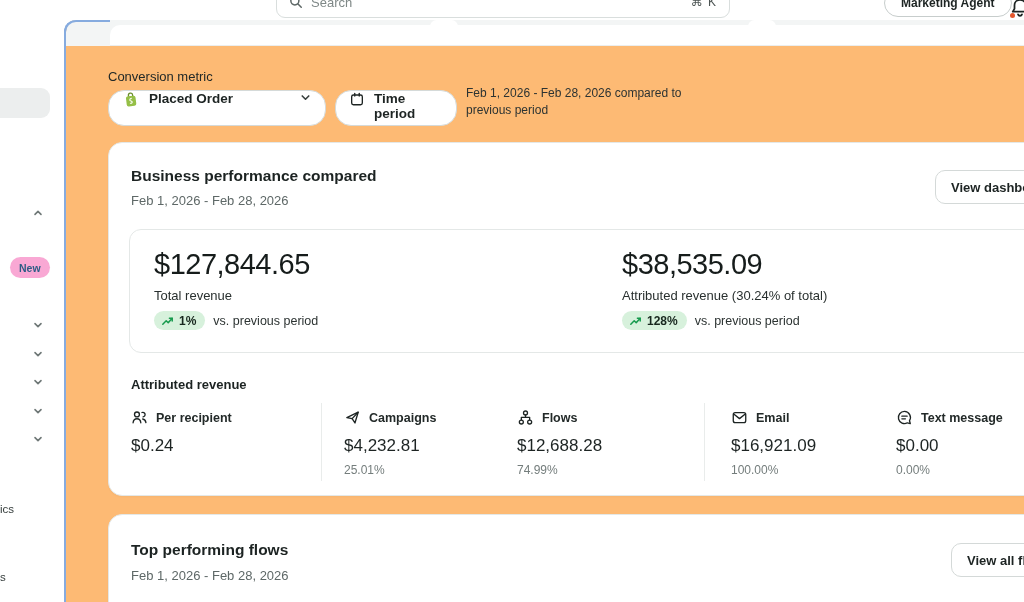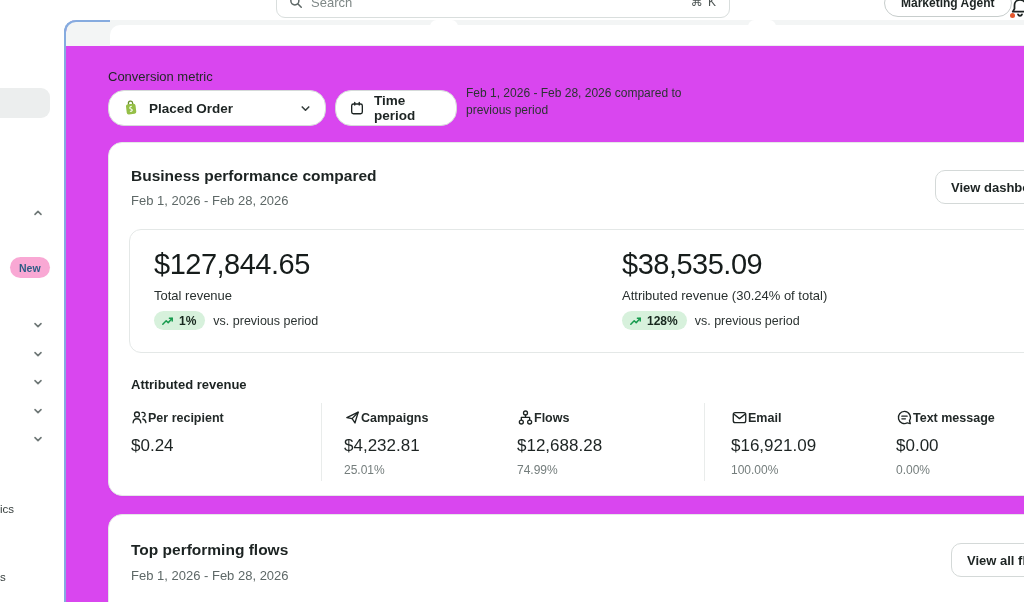--- a/index.html
+++ b/index.html
@@ -25,33 +25,33 @@
 
   
   .sb-highlight { left:-16px; top:88px; width:66px; height:30px; background:#eceeee; border-radius:9px; }
   .sb-chevron { left:31px; width:14px; height:14px; display:flex; align-items:center; justify-content:center; }
   .new-badge { left:10px; top:257px; height:21px; padding:0 9px; background:#f9a8d4;
     color:#2d5d85; font-size:10.5px; font-weight:600; border-radius:11px;
     display:flex; align-items:center; }
   .sb-label { left:0; font-size:11.5px; color:#343c3b; }
 
   
-  #frame { left:64px; top:20px; width:960px; height:582px; background:#d946ef;
+  #frame { left:64px; top:20px; width:960px; height:582px; background:#fdba74;
     border-left:2px solid #86abdf; border-top-left-radius:12px; overflow:hidden; }
   #blue-corner { left:64px; top:20px; width:46px; height:16px; border-left:2px solid #86abdf;
     border-top:2px solid #86abdf; border-top-left-radius:12px; pointer-events:none; z-index:9; }
   .strip { left:0; top:0; width:100%; height:26px; background:#f3f5f5; }
   .partial-card { left:44px; top:5px; right:-20px; height:21px; background:#fff;
     border-bottom:1px solid #ebeeee; border-top-left-radius:10px; border-top-right-radius:10px; }
   .notch { top:0; width:28px; height:13px; border-radius:7px; background:#fff; }
 
   
   .filters-label { left:42px; top:49px; font-size:13px; color:#222927; }
   .pill-btn { height:36px; background:#fff; border:1px solid #d5dad9; border-radius:16px;
-    display:flex; align-items:center; padding:0 13px; gap:9px; font-size:13.5px;
+    display:flex; align-items:flex-start; padding:0 13px; gap:9px; font-size:13.5px;
     font-weight:600; color:#20272 6; }
   .metric-dd { left:42px; top:70px; width:218px; }
   .time-btn  { left:269px; top:70px; width:122px; }
   .date-note { left:400px; top:65px; width:242px; font-size:12px; line-height:16.5px; color:#2c3332; }
 
   
   .card { background:#fff; border:1px solid #e4e8e7; border-radius:14px;
     box-shadow:0 1px 2px rgba(0,0,0,.03); }
   #summary-card { left:42px; top:122px; width:980px; height:354px; }
   #flows-card   { left:42px; top:494px; width:980px; height:120px; }
@@ -68,21 +68,21 @@
   .stat { top:18px; }
   .stat .val { font-size:29px; font-weight:400; letter-spacing:-0.5px; color:#161c1b; }
   .stat .lbl { margin-top:7px; font-size:13px; color:#29302f; }
   .stat .chg { margin-top:8px; display:flex; align-items:center; gap:8px; }
   .pill-up { background:#d7f1dc; border-radius:999px; padding:2.5px 9px 2.5px 7px;
     display:flex; align-items:center; gap:5px; font-size:12px; font-weight:600; color:#17271e; }
   .chg-note { font-size:12.5px; color:#2c3332; }
 
   .bd-title { left:22px; top:234px; font-size:13px; font-weight:700; color:#1c2322; }
   .bd-col { top:266px; }
-  .bd-head { display:flex; align-items:center; gap:0; font-size:12.5px; font-weight:600; color:#232a29; }
+  .bd-head { display:flex; align-items:center; gap:8px; font-size:12.5px; font-weight:600; color:#232a29; }
   .bd-val { margin-top:10px; font-size:17px; color:#20272 6; }
   .bd-pct { margin-top:7px; font-size:12px; color:#747d7c; }
   .vdiv { top:260px; width:1px; height:78px; background:#e9eceb; }
 
   svg { display:block; }
 </style>
 </head>
 <body>
 
 <div id="stage">

